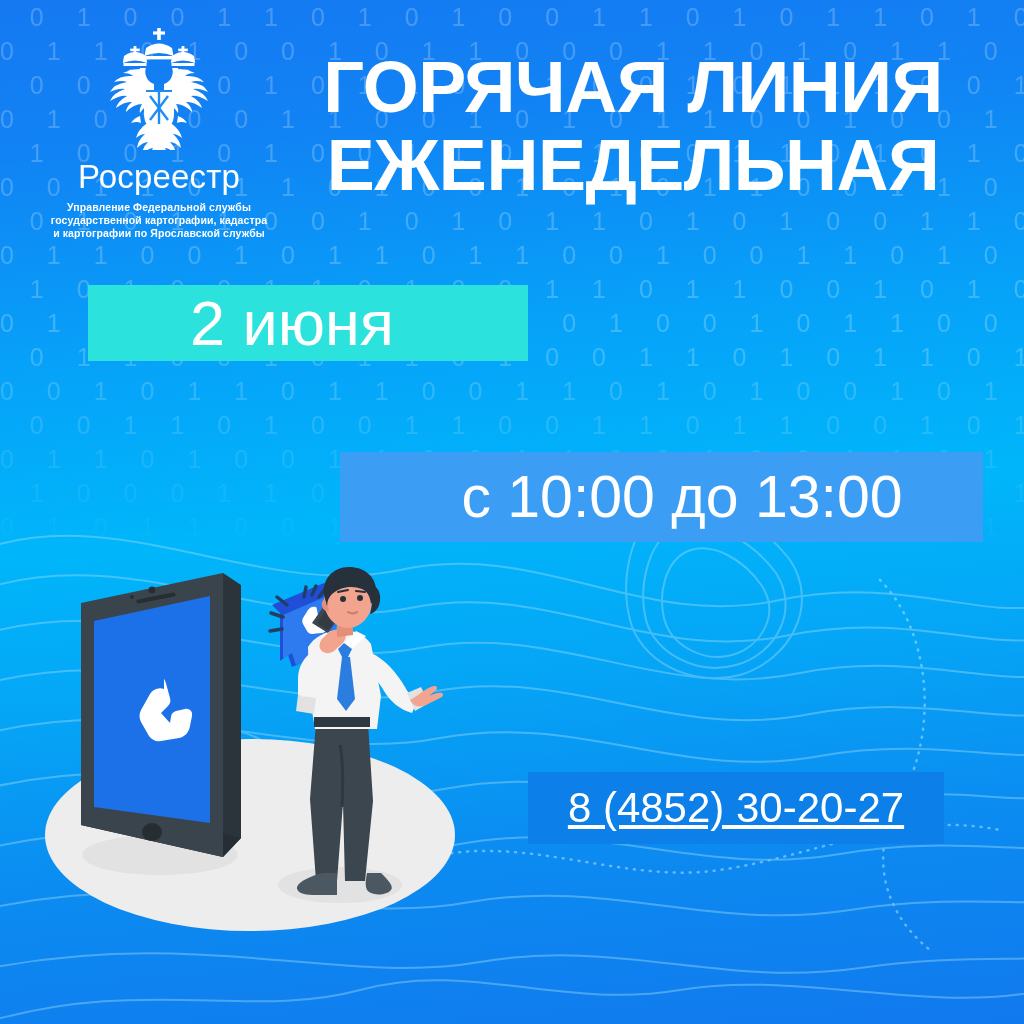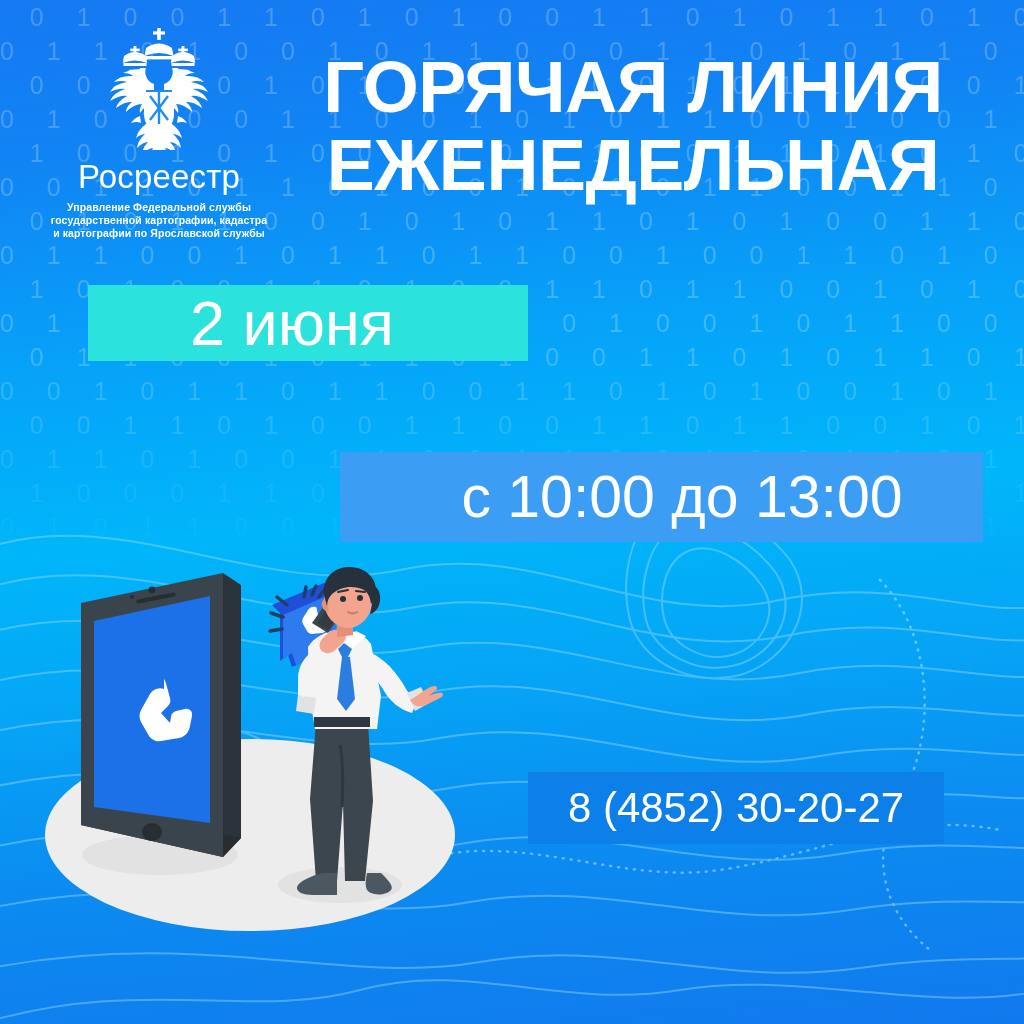--- a/index.html
+++ b/index.html
@@ -123,20 +123,21 @@
     padding-left: 41px;
   }
   .badge-phone {
     left: 528px;
     top: 772px;
     width: 416px;
     height: 72px;
     background: #0C7FE9;
     justify-content: center;
     font-size: 42px;
+    text-decoration: underline;
   }
 
   
   .illustration {
     position: absolute;
     left: 40px;
     top: 555px;
     width: 470px;
     height: 400px;
   }

